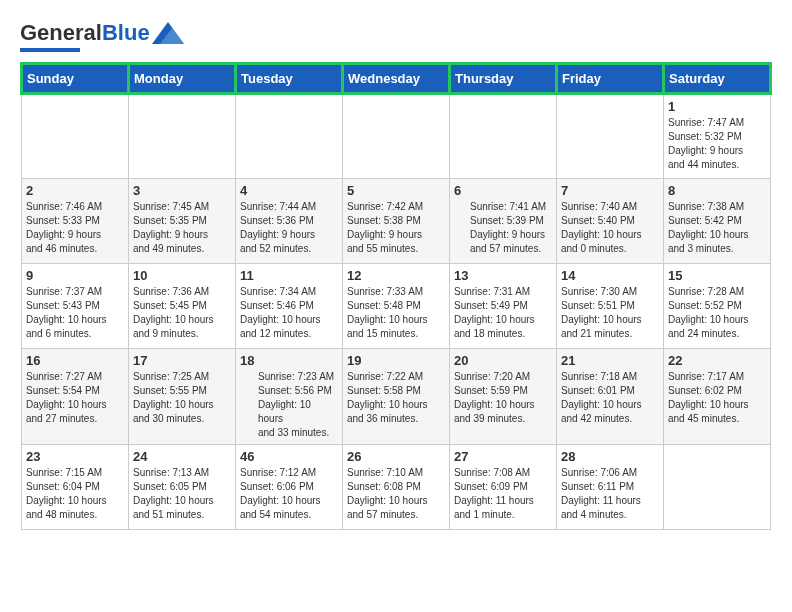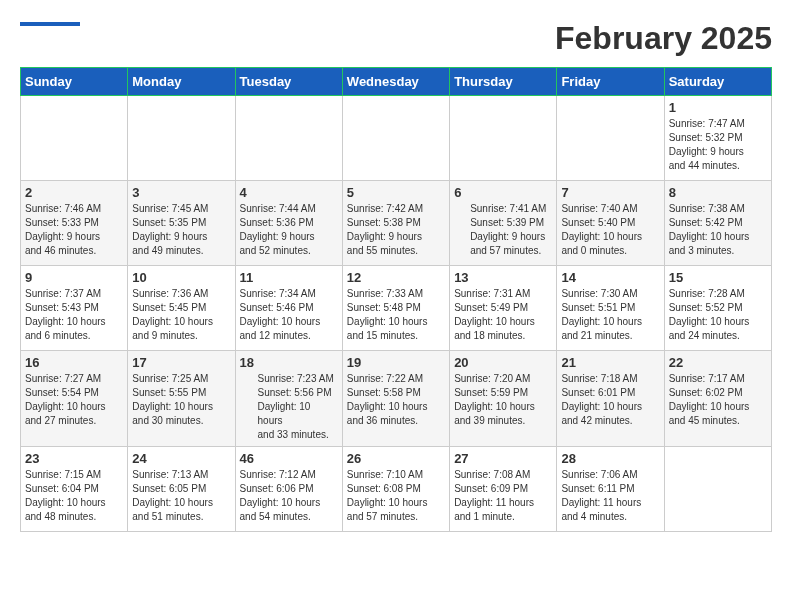--- a/index.html
+++ b/index.html
@@ -49,21 +49,21 @@
       border-collapse: collapse;
       font-size: 11px;
     }
     .calendar thead th {
       background: #1a5fbc;
       color: #fff;
       padding: 6px 4px;
       text-align: left;
       font-size: 13px;
       font-weight: bold;
-      border: 1px solid #22c55e;
+      border: 3px solid #22c55e;
     }
     .calendar tbody td {
       border: 1px solid #ccc;
       vertical-align: top;
       padding: 4px;
       width: calc(100% / 7);
       min-height: 80px;
       height: 85px;
     }
     .calendar tbody tr {
@@ -86,24 +86,32 @@
     }
     .empty {
       background: #fff;
     }
   </style>
 </head>
 <body>
 
 <div class="header">
   <div class="logo">
+    <div class="logo-row">
+      <span style="font-size:22px;font-weight:bold;">
+        <span style="color:#333;">General</span><span style="color:#1a5fbc;">Blue</span>
+      </span>
+      <svg width="32" height="22" viewBox="0 0 32 22" style="margin-left:2px;">
+        <polygon points="0,22 16,0 32,22" fill="#1a5fbc"></polygon>
+        <polygon points="8,22 20,6 32,22" fill="#5b9bd5" opacity="0.7"></polygon>
+      </svg>
+    </div>
     <div class="logo-blue-bar"></div>
   </div>
   <div class="title-area">
-    <h1>February 2025</h1>
   </div>
 </div>
 
 <table class="calendar">
   <thead>
     <tr>
     <th>Sunday</th>
         <th>Monday</th>
         <th>Tuesday</th>
         <th>Wednesday</th>

